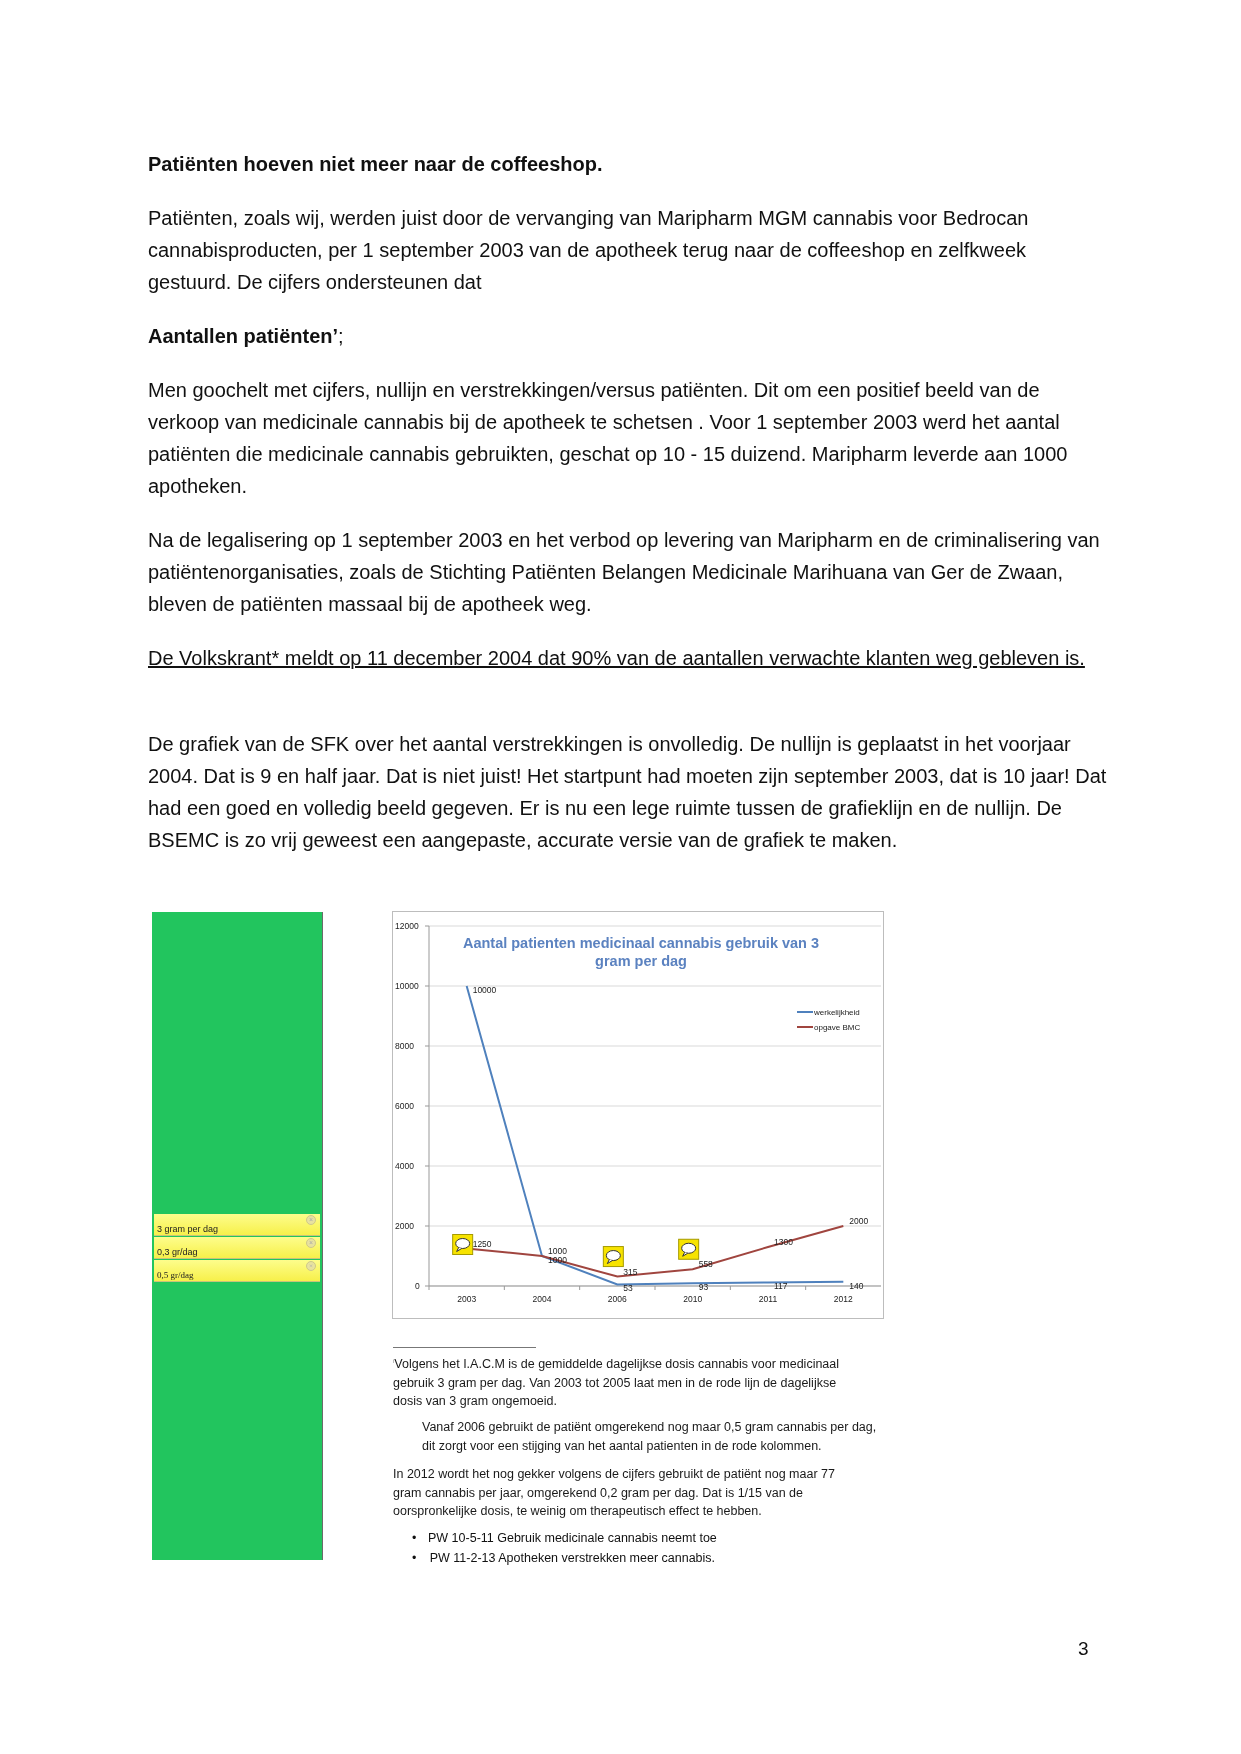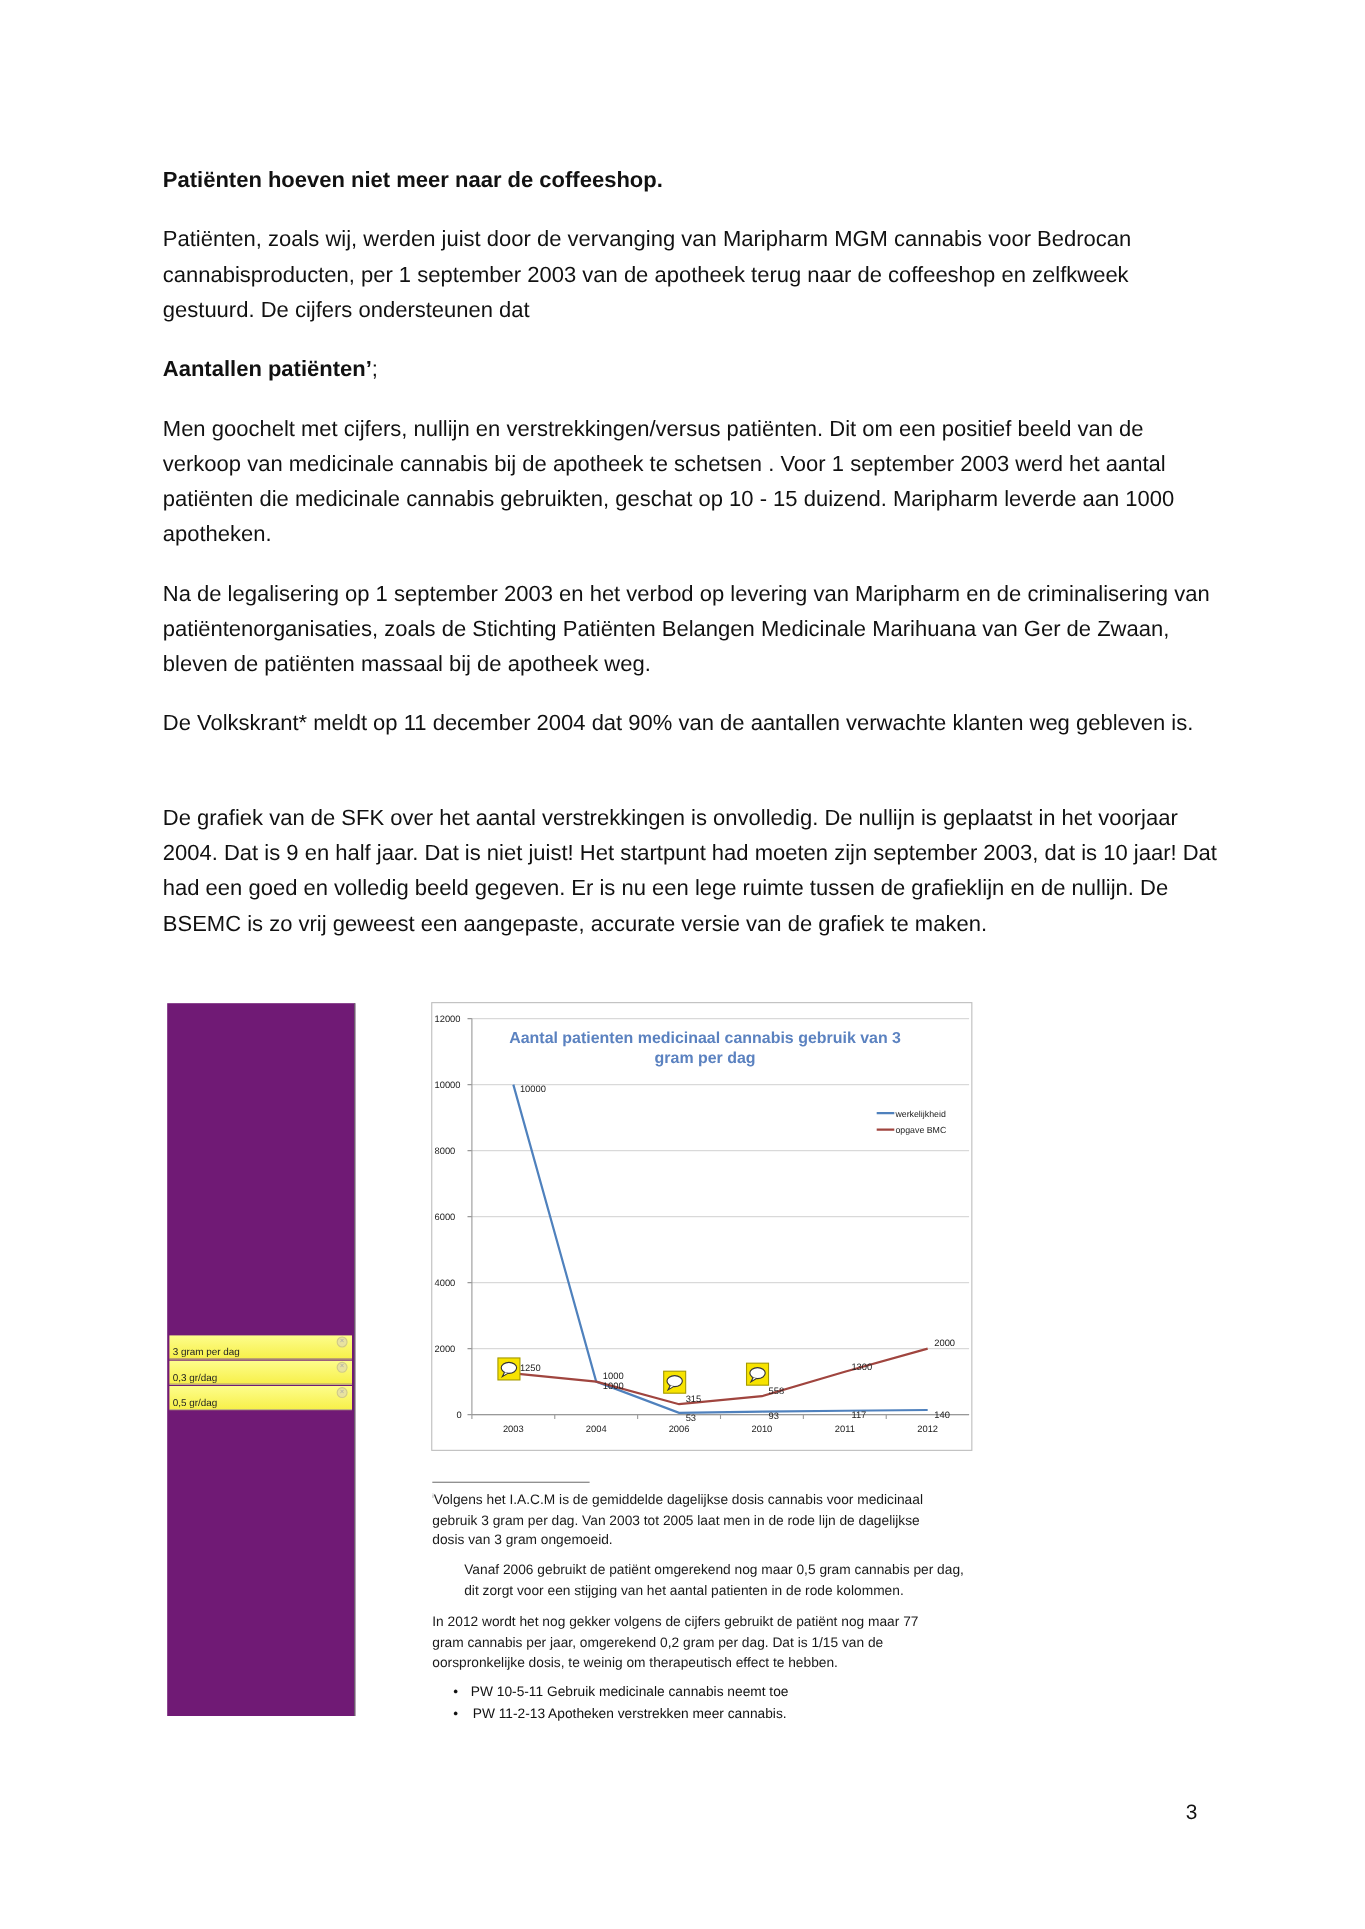--- a/index.html
+++ b/index.html
@@ -6,24 +6,24 @@
   body { width: 1241px; height: 1754px; position: relative; overflow: hidden;
          font-family: "Liberation Sans", "DejaVu Sans", sans-serif; color: #111; }
   .page-text { position: absolute; left: 148px; width: 960px; font-size: 20px; line-height: 32px; }
   .heading { font-weight: bold; }
   .p { margin: 0; }
   #h1 { top: 148px; }
   #p1 { top: 202px; }
   #h2 { top: 320px; }
   #p2 { top: 374px; }
   #p3 { top: 524px; }
-  #p4 { top: 642px; }
+  #p4 { top: 642px; text-decoration: underline; }
   #p5 { top: 728px; }
 
-  .gray-panel { position: absolute; left: 152px; top: 912px; width: 170px; height: 648px; background: #701a75; border-right: 1px solid #6b6b6b; }
+  .gray-panel { position: absolute; left: 152px; top: 912px; width: 170px; height: 648px; background: #22c55e; border-right: 1px solid #6b6b6b; }
   .note { position: absolute; left: 2px; width: 166px; height: 22px; background: linear-gradient(#fdfd8c, #f7f04a);
           border-bottom: 1px solid #c9c37a; font-size: 9px; color: #222; box-sizing: border-box; padding: 10px 0 0 3px; line-height: 11px; }
   .note .x { position: absolute; right: 4px; top: 1px; width: 8px; height: 8px; border-radius: 50%; background: #e8e2a0; border: 1px solid #cfc98a; font-size: 7px; line-height: 8px; text-align: center; color: #aaa; }
 
   .chart-frame { position: absolute; left: 392px; top: 911px; width: 492px; height: 408px; border: 1px solid #bdbdbd; box-sizing: border-box; background: #fff; }
   .chart-svg { position: absolute; left: 0; top: 0; }
 
   .fn-rule { position: absolute; left: 393px; top: 1347px; width: 143px; height: 1px; background: #777; }
   .footnote { position: absolute; left: 393px; width: 460px; font-size: 12.5px; line-height: 18.5px; color: #1a1a1a; }
   #fn1 { top: 1352px; }
@@ -47,21 +47,21 @@
 
 <div class="gray-panel">
   <div class="note" style="top:302px;">
     <span class="x">×</span>
     <span>3 gram per dag</span>
   </div>
   <div class="note" style="top:325px;">
     <span class="x">×</span>
     <span>0,3 gr/dag</span>
   </div>
-  <div class="note" style="top:348px;">
+  <div class="note" style="top:348px;font-family:Liberation Serif, serif;">
     <span class="x">×</span>
     <span>0,5 gr/dag</span>
   </div>
 </div>
 
 <div class="chart-frame">
   <svg class="chart-svg" width="492" height="408" viewBox="0 0 492 408">
     <g id="grid">
         <line x1="36" x2="488" y1="374" y2="374" stroke="#d9d9d9" stroke-width="1"></line>
         <line x1="32" x2="36" y1="374" y2="374" stroke="#999" stroke-width="1"></line>

